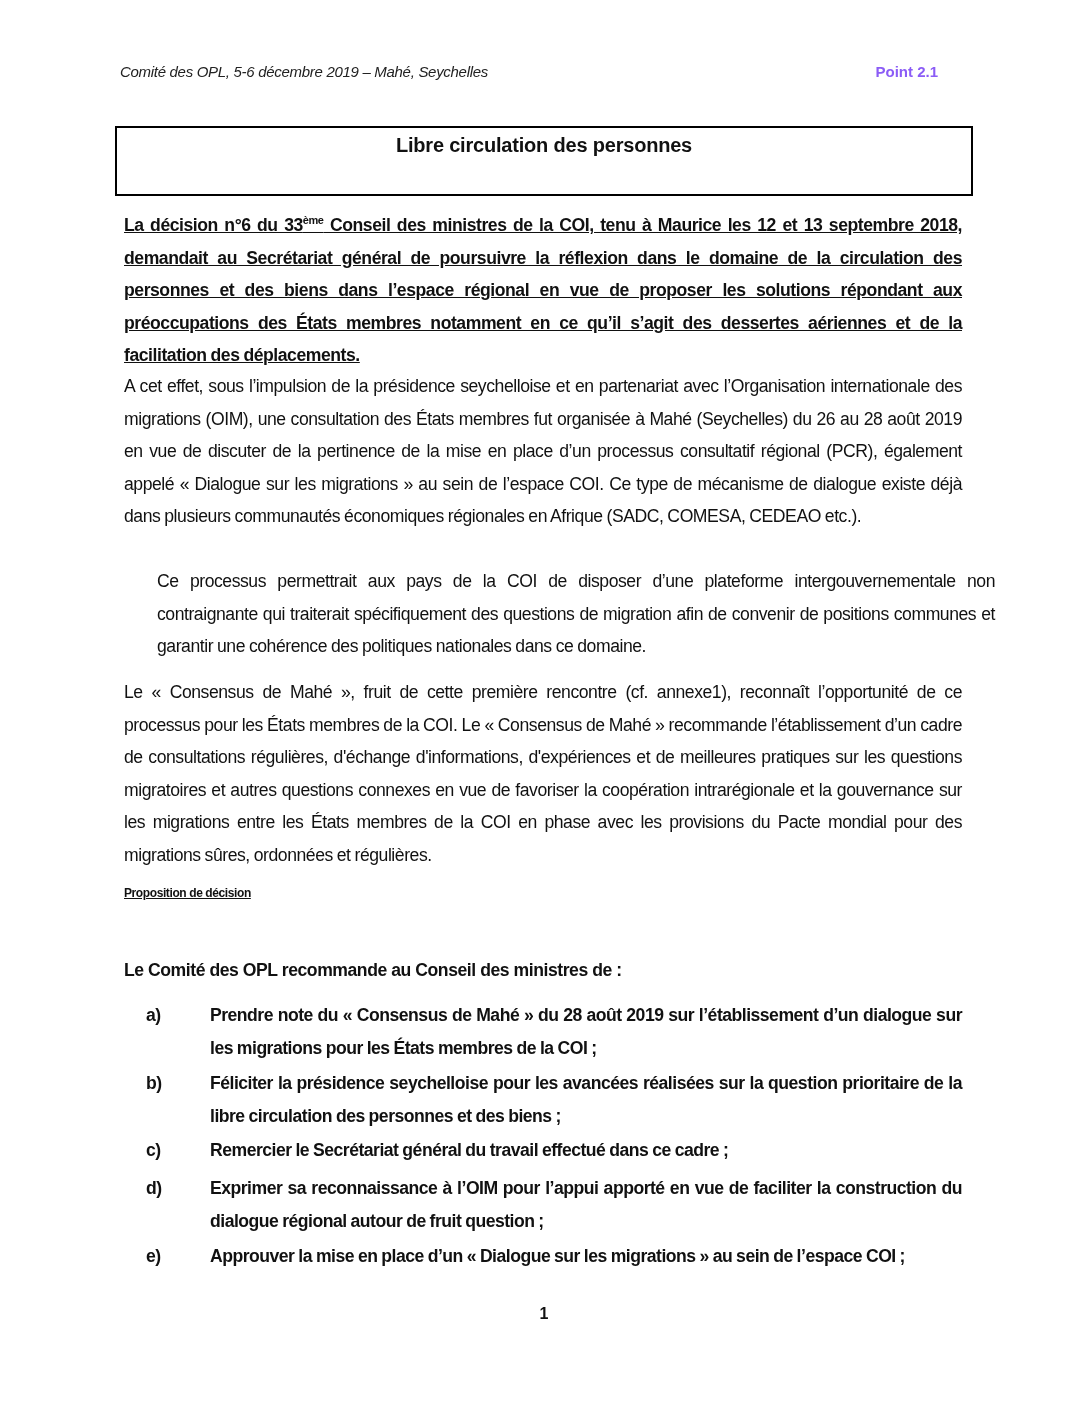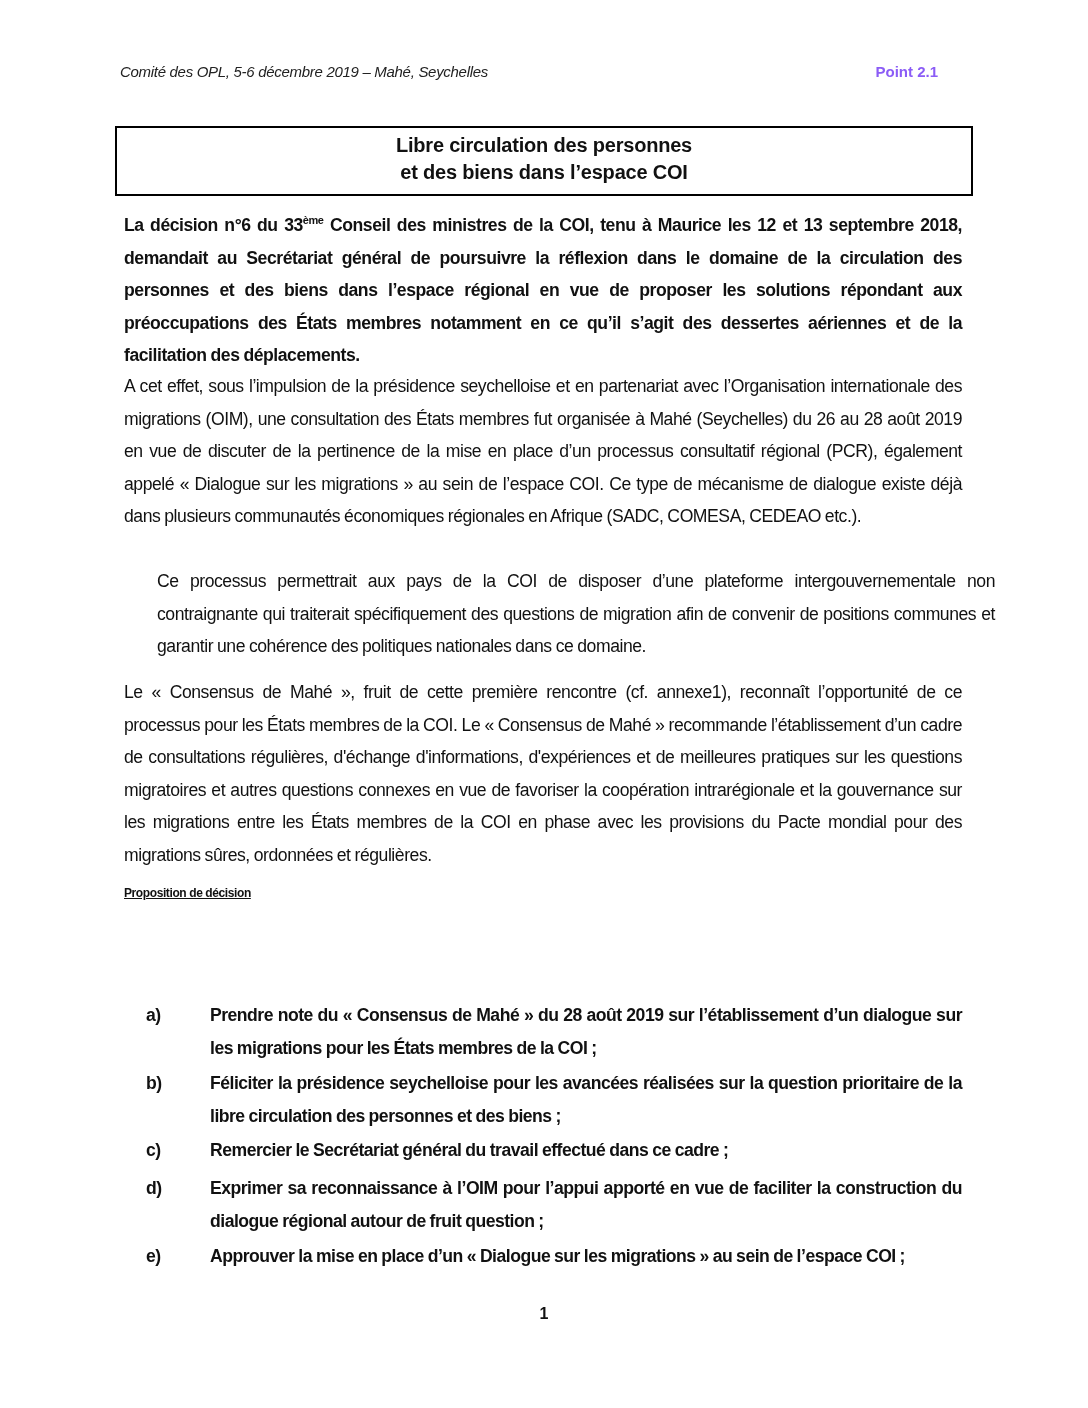--- a/index.html
+++ b/index.html
@@ -21,21 +21,21 @@
       border: 2px solid #000; text-align: center;
       font-weight: bold; font-size: 20px; line-height: 27px;
       padding-top: 4px; box-sizing: content-box; letter-spacing: -0.2px;
     }
     .title-box div { height: 27px; }
     .para {
       position: absolute; left: 124px; width: 838px;
       font-size: 17.6px; line-height: 32.6px; text-align: justify;
       letter-spacing: -0.45px; word-spacing: -0.5px;
     }
-    .bold { font-weight: bold; }
+    .bold { font-weight: bold; text-decoration: underline; }
     .heading {
       position: absolute; left: 124px; top: 886px;
       font-weight: bold; font-size: 12px; text-decoration: underline; letter-spacing: -0.4px;
     }
     .intro {
       position: absolute; left: 124px; top: 960px;
       font-weight: bold; font-size: 17.6px; letter-spacing: -0.45px;
     }
     .item {
       position: absolute; left: 146px; width: 816px;
@@ -53,33 +53,33 @@
 </head>
 <body>
 
 <div class="page">
 
   <div class="hdr-left">Comité des OPL, 5-6 décembre 2019 – Mahé, Seychelles</div>
   <div class="hdr-right">Point 2.1</div>
 
   <div class="title-box">
     <div>Libre circulation des personnes</div>
-    <div>et des biens dans l’espace COI</div>
   </div>
 
   <div class="para bold" style="top:209px;"><span>La décision n°6 du 33</span><sup>ème</sup><span> Conseil des ministres de la COI, tenu à Maurice les 12 et 13 septembre 2018, demandait au Secrétariat général de poursuivre la réflexion dans le domaine de la circulation des personnes et des biens dans l’espace régional en vue de proposer les solutions répondant aux préoccupations des États membres notamment en ce qu’il s’agit des dessertes aériennes et de la facilitation des déplacements.</span></div>
 
   <div class="para" style="top:370px;">A cet effet, sous l’impulsion de la présidence seychelloise et en partenariat avec l’Organisation internationale des migrations (OIM), une consultation des États membres fut organisée à Mahé (Seychelles) du 26 au 28 août 2019 en vue de discuter de la pertinence de la mise en place d’un processus consultatif régional (PCR), également appelé « Dialogue sur les migrations » au sein de l’espace COI. Ce type de mécanisme de dialogue existe déjà dans plusieurs communautés économiques régionales en Afrique (SADC, COMESA, CEDEAO etc.).</div>
 
   <div class="para" style="top:565px;margin-left:33px;">Ce processus permettrait aux pays de la COI de disposer d’une plateforme intergouvernementale non contraignante qui traiterait spécifiquement des questions de migration afin de convenir de positions communes et garantir une cohérence des politiques nationales dans ce domaine.</div>
 
   <div class="para" style="top:676px;">Le « Consensus de Mahé », fruit de cette première rencontre (cf. annexe1), reconnaît l’opportunité de ce processus pour les États membres de la COI. Le « Consensus de Mahé » recommande l’établissement d’un cadre de consultations régulières, d'échange d'informations, d'expériences et de meilleures pratiques sur les questions migratoires et autres questions connexes en vue de favoriser la coopération intrarégionale et la gouvernance sur les migrations entre les États membres de la COI en phase avec les provisions du Pacte mondial pour des migrations sûres, ordonnées et régulières.</div>
 
   <div class="heading">Proposition de décision</div>
 
+  <div class="intro">Le Comité des OPL recommande au Conseil des ministres de :</div>
 
   <div class="item" style="top:999px;">
     <span class="lbl">a)</span>
     <span class="txt">Prendre note du « Consensus de Mahé » du 28 août 2019 sur l’établissement d’un dialogue sur les migrations pour les États membres de la COI ;</span>
   </div>
   <div class="item" style="top:1067px;">
     <span class="lbl">b)</span>
     <span class="txt">Féliciter la présidence seychelloise pour les avancées réalisées sur la question prioritaire de la libre circulation des personnes et des biens ;</span>
   </div>
   <div class="item" style="top:1134px;">

